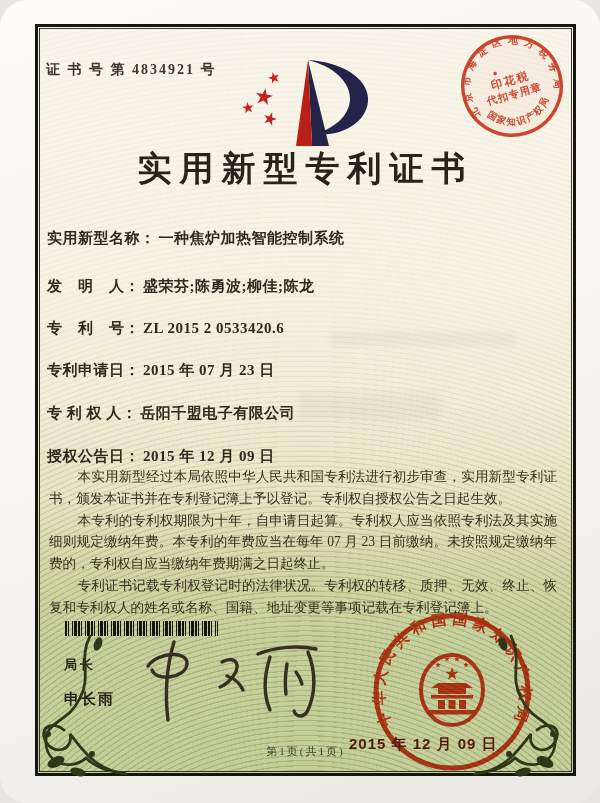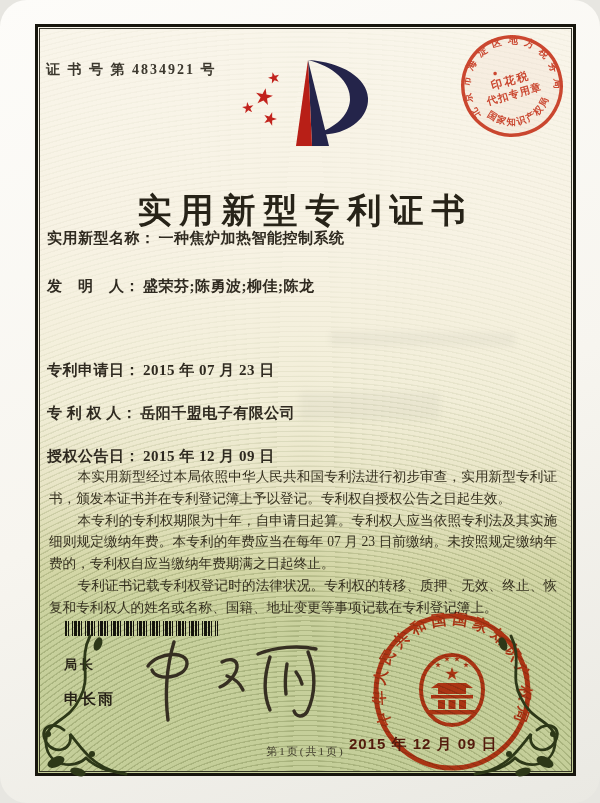--- a/index.html
+++ b/index.html
@@ -19,21 +19,21 @@
   .frame::after{content:"";position:absolute;inset:1px;border:1px solid rgba(23,22,14,.85);pointer-events:none;}
   .texture{
     position:absolute;inset:2px;z-index:2;opacity:.55;pointer-events:none;
     background:repeating-radial-gradient(140% 100% at 50% 135%,rgba(104,118,62,.55) 0 1px,rgba(0,0,0,0) 1.6px 5px);
     -webkit-mask-image:linear-gradient(to bottom,rgba(0,0,0,.10) 0%,rgba(0,0,0,.16) 40%,rgba(0,0,0,.5) 60%,rgba(0,0,0,.85) 74%,#000 85%);
     mask-image:linear-gradient(to bottom,rgba(0,0,0,.10) 0%,rgba(0,0,0,.16) 40%,rgba(0,0,0,.5) 60%,rgba(0,0,0,.85) 74%,#000 85%);
   }
   .bleed{position:absolute;background:#8b8a83;filter:blur(3px);z-index:2;}
   
   .cert-number{position:absolute;left:46px;top:61px;z-index:4;font-size:14px;font-weight:600;letter-spacing:2px;color:#3c382e;}
-  .title{position:absolute;left:35px;top:146px;width:541px;z-index:4;text-align:center;font-size:34px;font-weight:700;letter-spacing:8px;color:#272318;margin-top:42px;}
+  .title{position:absolute;left:35px;top:146px;width:541px;z-index:4;text-align:center;font-size:34px;font-weight:700;letter-spacing:8px;color:#272318;}
   .field{position:absolute;left:47px;z-index:4;font-size:15px;font-weight:600;color:#2f2a20;letter-spacing:.5px;white-space:nowrap;}
   .field .fvalue{margin-left:3px;}
   .body-text{position:absolute;left:49px;top:466px;width:508px;z-index:4;font-size:13.6px;line-height:1.6;text-align:justify;color:#35301f;font-weight:500;}
   .body-text p{margin:0;text-indent:2.1em;}
   .footer{position:absolute;left:35px;top:744px;width:541px;z-index:4;text-align:center;font-size:11px;letter-spacing:2px;color:#403c2c;}
   .director{position:absolute;left:64px;top:656px;z-index:4;font-family:"Liberation Sans","DejaVu Sans",sans-serif;font-size:13px;font-weight:700;letter-spacing:3px;color:#272217;}
   .director-name{position:absolute;left:64px;top:690px;z-index:4;font-family:"Liberation Sans","DejaVu Sans",sans-serif;font-size:15px;font-weight:700;letter-spacing:2px;color:#272217;}
   .issue-date{position:absolute;left:349px;top:735px;z-index:7;font-family:"Liberation Sans","DejaVu Sans",sans-serif;font-size:15px;font-weight:700;letter-spacing:1px;color:#531a0c;}
   
   .logo{position:absolute;left:237px;top:56px;z-index:4;}
@@ -92,20 +92,23 @@
     </g>
   </svg>
 
   <div class="title">实用新型专利证书</div>
 
   <div class="field" style="top:229px">
     <span class="flabel">实用新型名称：</span><span class="fvalue">一种焦炉加热智能控制系统</span>
   </div>
   <div class="field" style="top:277px">
     <span class="flabel">发　明　人：</span><span class="fvalue">盛荣芬;陈勇波;柳佳;陈龙</span>
+  </div>
+  <div class="field" style="top:319px">
+    <span class="flabel">专　利　号：</span><span class="fvalue">ZL 2015 2 0533420.6</span>
   </div>
   <div class="field" style="top:361px">
     <span class="flabel">专利申请日：</span><span class="fvalue">2015 年 07 月 23 日</span>
   </div>
   <div class="field" style="top:404px">
     <span class="flabel">专 利 权 人：</span><span class="fvalue">岳阳千盟电子有限公司</span>
   </div>
   <div class="field" style="top:447px">
     <span class="flabel">授权公告日：</span><span class="fvalue">2015 年 12 月 09 日</span>
   </div>

